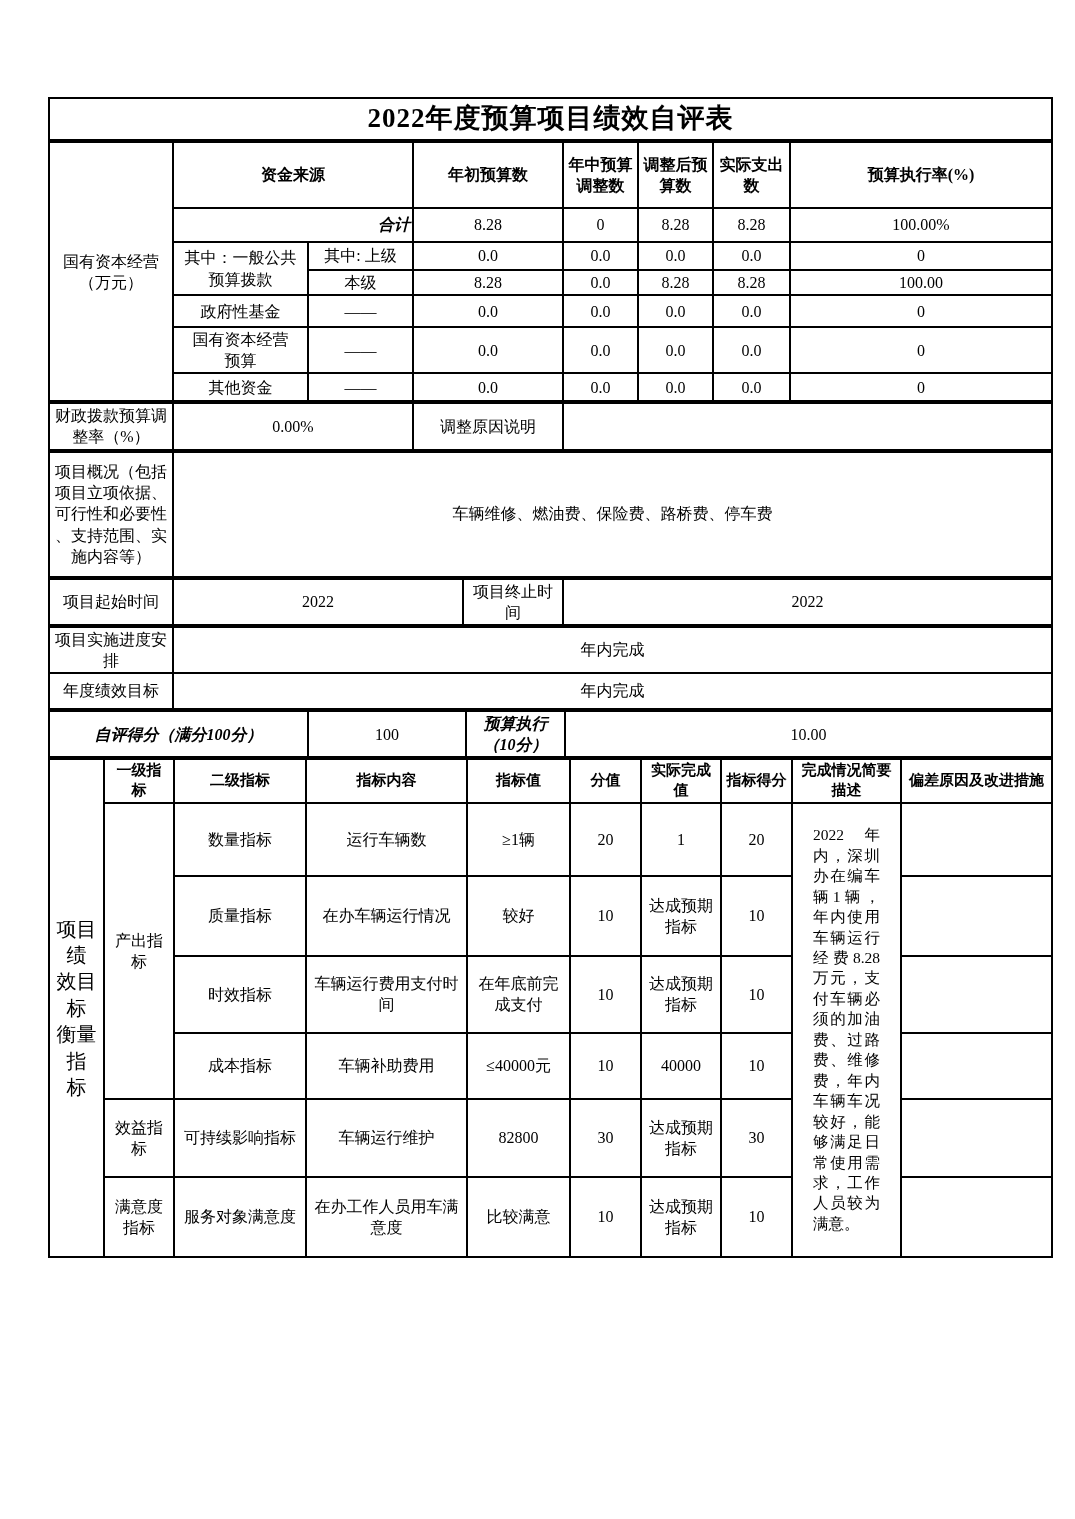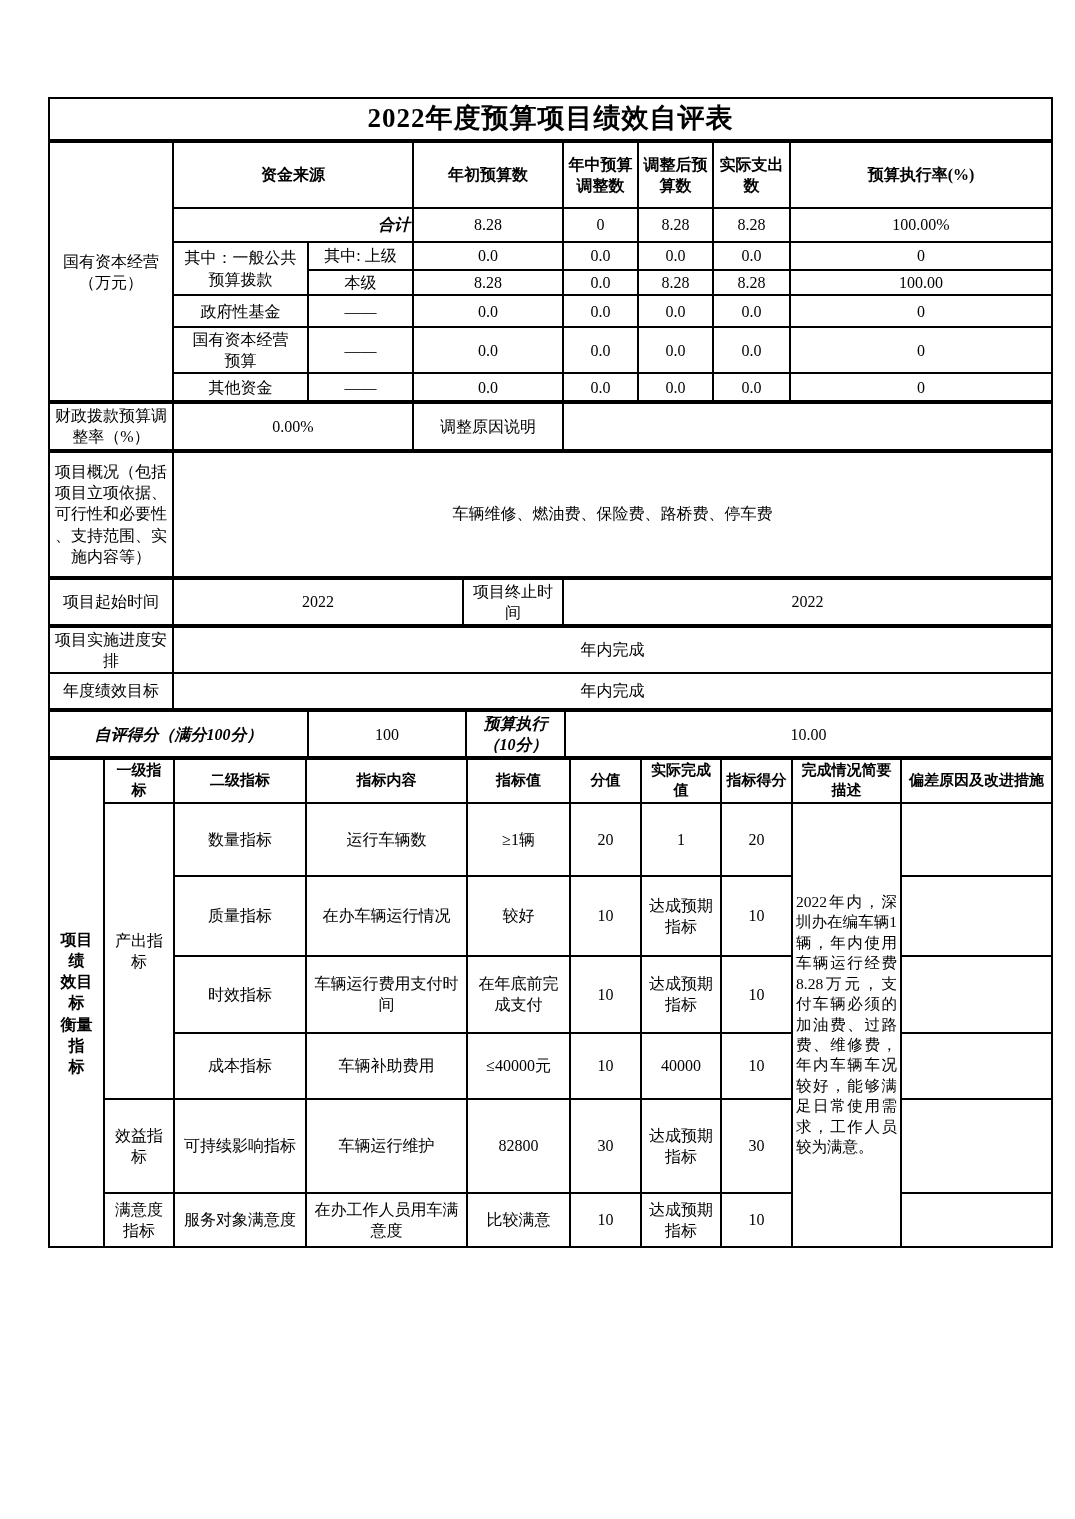--- a/index.html
+++ b/index.html
@@ -17,21 +17,21 @@
     font-size: 16px; line-height: 1.32;
     white-space: pre-line; overflow: hidden;
     padding: 1px 3px;
   }
   .title-cell { font-size: 27px; font-weight: bold; letter-spacing: 1px; }
   .bold { font-weight: bold; font-style: italic; }
   .left { text-align: center; }
   .right { text-align: right; padding-right: 2px; }
   .bhead td { font-weight: bold; }
   .ihead td { font-weight: bold; font-size: 15px; }
-  .desc-cell { font-size: 15.5px; text-align: justify; padding: 2px 3px; }
+  .desc-cell { font-size: 15.5px; text-align: justify; padding: 2px 20px; }
 </style>
 </head>
 <body>
 
 <div class="sheet">
 
   <table>
     <colgroup>
         <col style="width:1003px">
       </colgroup>
@@ -232,21 +232,21 @@
         <col style="width:161px">
         <col style="width:103px">
         <col style="width:71px">
         <col style="width:80px">
         <col style="width:71px">
         <col style="width:109px">
         <col style="width:151px">
       </colgroup>
     <tbody>
         <tr class="ihead" style="height:43px">
-      <td rowspan="7" style="font-weight:bold;font-size:16px">项目绩
+      <td rowspan="7" style="font-weight:normal;font-size:20px">项目绩
 效目标
 衡量指
 标</td>
       <td>一级指
 标</td>
       <td>二级指标</td>
       <td>指标内容</td>
       <td>指标值</td>
       <td>分值</td>
       <td>实际完成
@@ -292,33 +292,33 @@
     </tr>
     <tr style="height:66px">
       <td>成本指标</td>
       <td>车辆补助费用</td>
       <td>≤40000元</td>
       <td>10</td>
       <td>40000</td>
       <td>10</td>
       <td></td>
     </tr>
-    <tr style="height:94px">
+    <tr style="height:78px">
       <td>效益指
 标</td>
       <td>可持续影响指标</td>
       <td>车辆运行维护</td>
       <td>82800</td>
       <td>30</td>
       <td>达成预期
 指标</td>
       <td>30</td>
       <td></td>
     </tr>
-    <tr style="height:54px">
+    <tr style="height:80px">
       <td>满意度
 指标</td>
       <td>服务对象满意度</td>
       <td>在办工作人员用车满
 意度</td>
       <td>比较满意</td>
       <td>10</td>
       <td>达成预期
 指标</td>
       <td>10</td>

